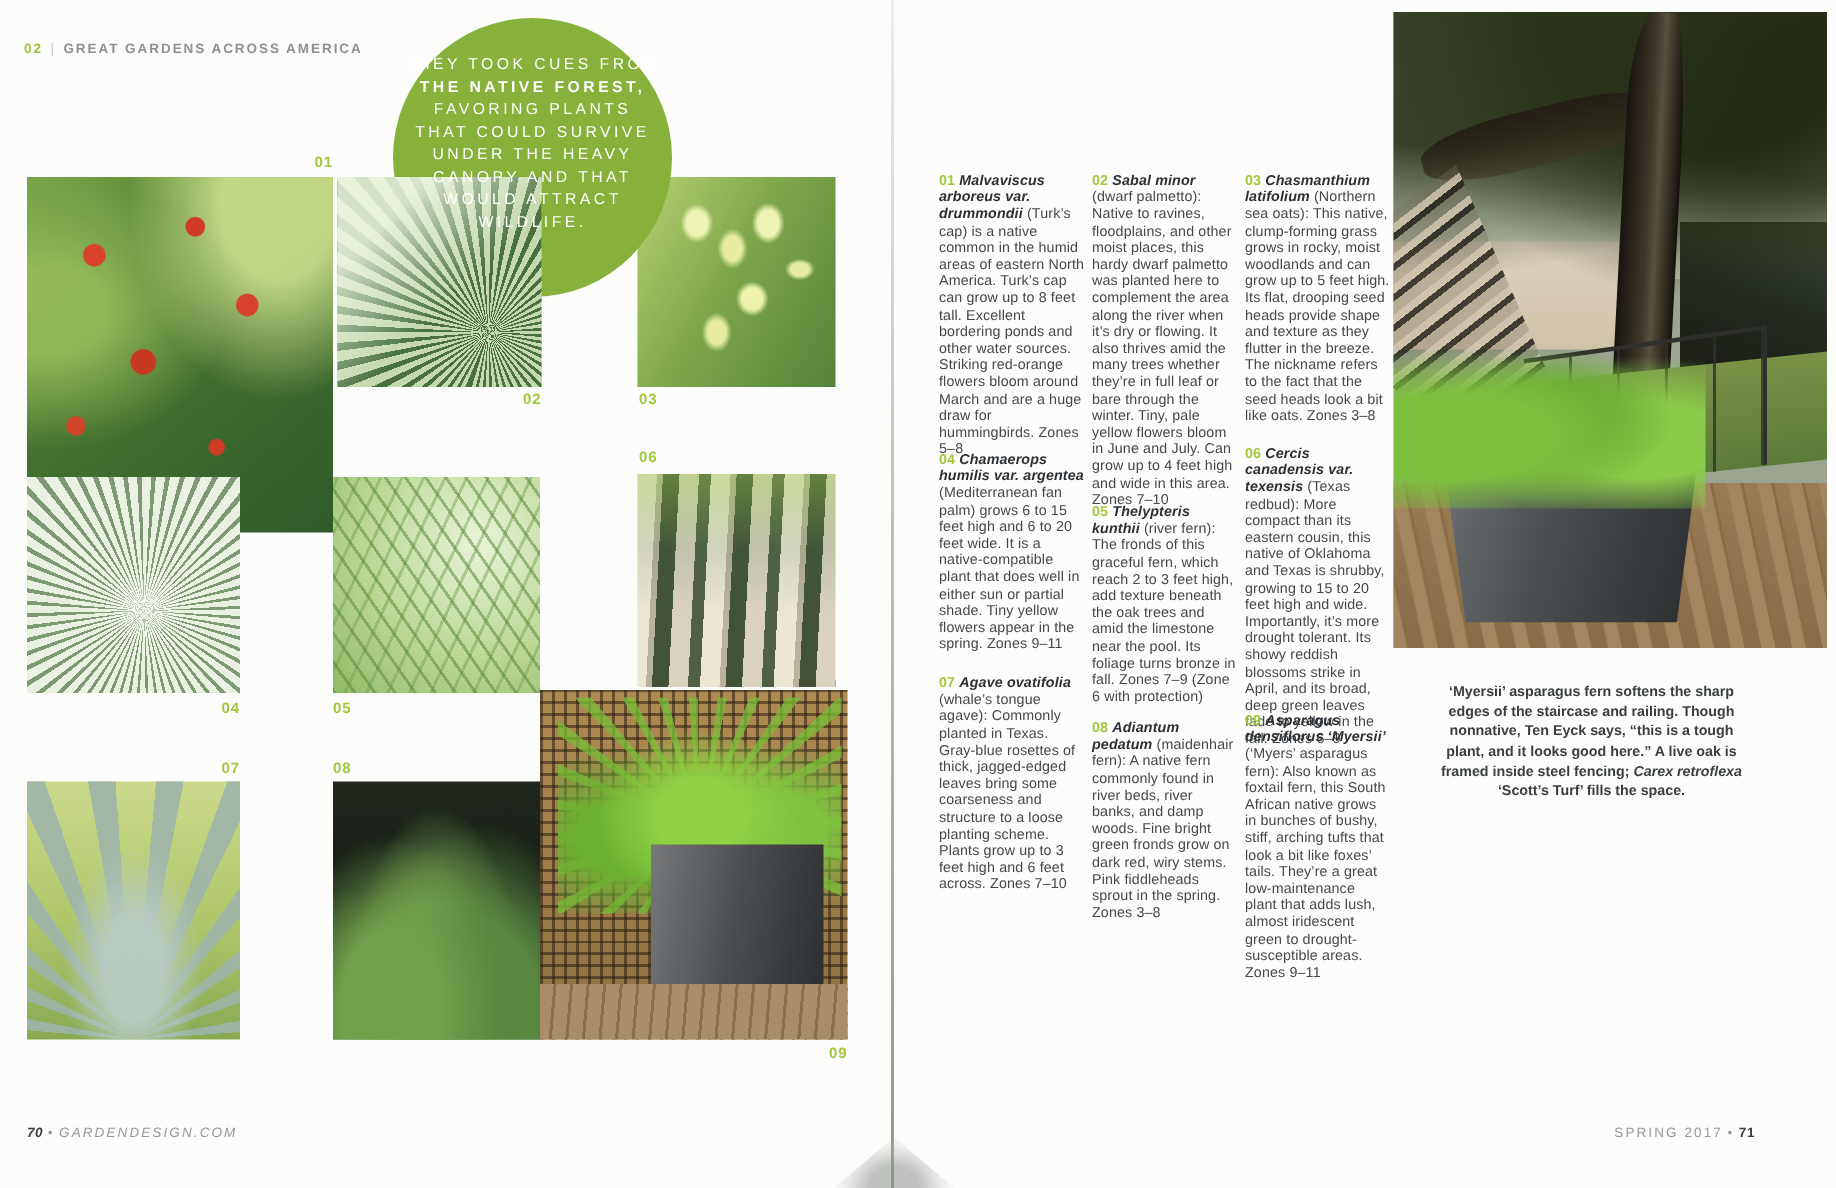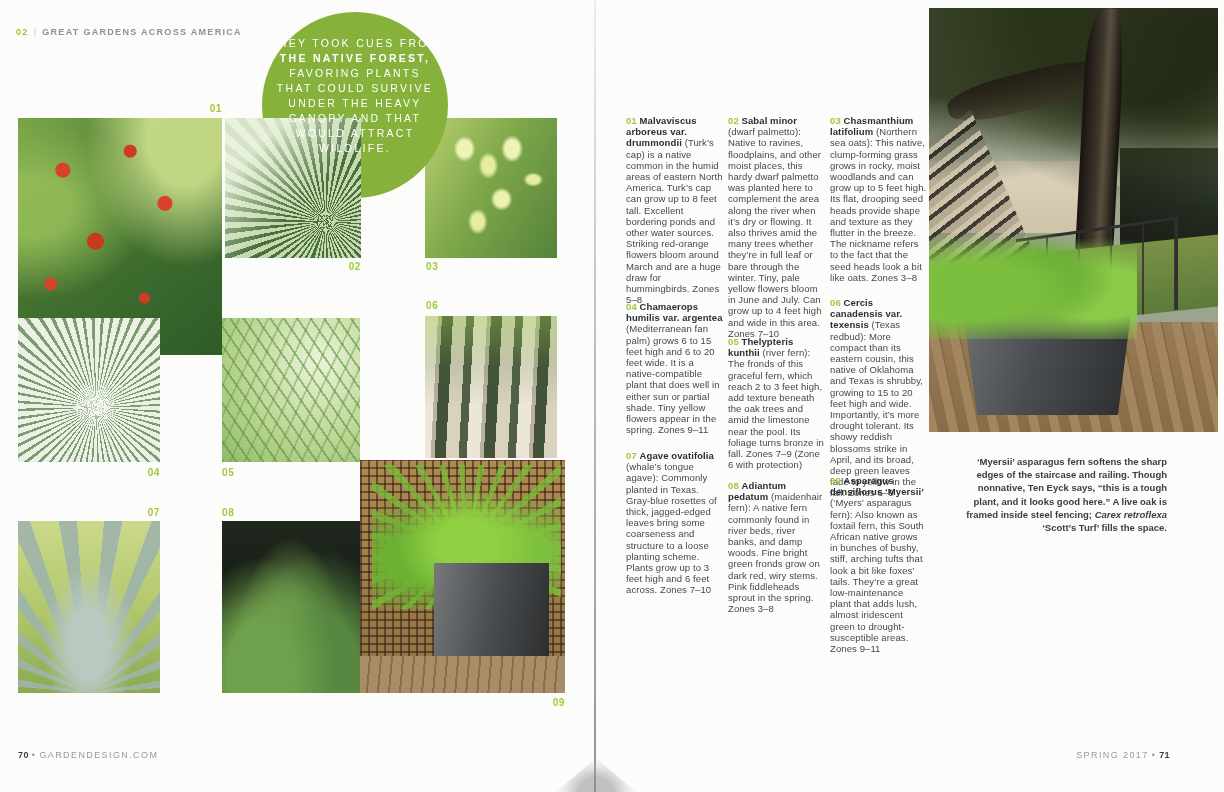--- a/index.html
+++ b/index.html
@@ -9,21 +9,21 @@
     background:#fcfcfb;
     font-family:"Liberation Sans","DejaVu Sans",sans-serif;
   }
   
   .photo { position:absolute; overflow:hidden; z-index:1; }
   .plabel { position:absolute; z-index:5; font-size:10px; font-weight:bold; color:#a2c83d; letter-spacing:.6px; }
   
   .page-header { position:absolute; left:16px; top:27px; font-size:9px; font-weight:bold; letter-spacing:1.3px; color:#8d9194; z-index:6;text-align:center; }
   .page-header .hnum { color:#9cc43c; }
   .page-header .hsep { color:#c4c7c9; font-weight:normal; margin:0 5px; }
-  .footer-left { position:absolute; left:18px; top:750px; font-size:9px; letter-spacing:1.4px; color:#96999c; z-index:6; }
+  .footer-left { position:absolute; left:18px; top:750px; font-size:9px; letter-spacing:1.4px; color:#96999c; z-index:6;font-style:italic; }
   .footer-left .fpage, .footer-right .fpage { color:#3b3e40; font-weight:bold; letter-spacing:.4px; }
   .footer-left .fsep, .footer-right .fsep { color:#96999c; margin:0 3px; }
   .footer-right { position:absolute; right:54px; top:750px; font-size:9px; letter-spacing:1.4px; color:#96999c; z-index:6; }
   
   .circle { position:absolute; left:262px; top:12px; width:186px; height:186px; border-radius:50%; background:#86b13b; z-index:2; }
   .circle-text { position:absolute; left:270px; top:36px; width:170px; z-index:4; text-align:center;
     color:#ffffff; font-size:10.5px; line-height:15px; letter-spacing:2.3px; }
   .circle-text .ct-bold { font-weight:bold; }
   
   .p01 { left:18px;  top:118px; width:204px; height:237px;
@@ -87,21 +87,21 @@
       radial-gradient(ellipse at 25% 65%, #6db133 0 18%, rgba(109,177,51,0) 46%),
       radial-gradient(ellipse at 75% 60%, #7ec13f 0 18%, rgba(126,193,63,0) 46%),
       repeating-conic-gradient(from 160deg at 50% 60%, rgba(120,190,55,.75) 0 4deg, rgba(120,190,55,0) 4deg 13deg); }
   .p09-planter { position:absolute; left:36%; top:44%; width:56%; height:48%;
     background:linear-gradient(100deg,#76787a 0%,#4a4d4f 50%,#2b2d2f 100%); }
   .p09-deck { position:absolute; left:0; bottom:0; width:100%; height:16%;
     background:repeating-linear-gradient(95deg, #a98d68 0 9px, #8a6d4b 9px 11px); }
   
   .entry { position:absolute; width:97px; font-size:9.5px; line-height:11.2px; color:#44484b; letter-spacing:.1px; z-index:6; }
   .entry .enum  { color:#a2c83d; font-weight:bold; }
-  .entry .ename { font-weight:bold; color:#2b2f33; }
+  .entry .ename { font-weight:bold; font-style:italic; color:#2b2f33; }
   .e1{left:626px;top:115px} .e2{left:728px;top:115px} .e3{left:830px;top:115px}
   .e4{left:626px;top:301px} .e5{left:728px;top:336px} .e6{left:830px;top:297px}
   .e7{left:626px;top:450px} .e8{left:728px;top:480px} .e9{left:830px;top:475px}
   
   .photo-main { position:absolute; left:929px; top:8px; width:289px; height:424px; overflow:hidden; background:#9aa48e; z-index:1; }
   .pm-sky { position:absolute; left:0; top:0; width:100%; height:42%;
     background:linear-gradient(180deg,#e8ebe2 0%,#d3d9c8 60%,#b9c3a8 100%); }
   .pm-house { position:absolute; left:0; top:36%; width:58%; height:17%;
     background:linear-gradient(180deg,#ddd3bd,#cfc3a8); }
   .pm-window { position:absolute; right:0; top:33%; width:34%; height:35%;
@@ -130,21 +130,21 @@
                linear-gradient(180deg,#9c7f5a,#7a5f3f); }
   .pm-planter { position:absolute; left:12%; bottom:4%; width:58%; height:30%;
     clip-path:polygon(0 22%, 55% 0, 100% 18%, 92% 100%, 8% 100%);
     background:linear-gradient(105deg,#6e7173 0%,#4a4d4f 45%,#2b2d2f 100%); }
   .pm-fern { position:absolute; left:0; bottom:22%; width:72%; height:28%;
     background-image:
       radial-gradient(ellipse at 18% 60%, #7cbf3e 0 28%, rgba(124,191,62,0) 58%),
       radial-gradient(ellipse at 50% 50%, #68aa35 0 26%, rgba(104,170,53,0) 56%),
       radial-gradient(ellipse at 80% 62%, #8bcb4a 0 24%, rgba(139,203,74,0) 54%); }
   
-  .caption { position:absolute; right:57px; top:455px; width:212px; text-align:right; z-index:6;
+  .caption { position:absolute; right:57px; top:455px; width:212px; text-align:center; z-index:6;
     font-size:9.5px; line-height:13.2px; font-weight:bold; color:#3a3e41; }
   .caption .cap-italic { font-style:italic; }
   
   .fold-line { position:absolute; left:594px; top:0; width:2px; height:792px; z-index:7;
     background:linear-gradient(180deg, rgba(180,185,178,.2) 0%, rgba(150,156,148,.6) 40%, rgba(118,124,116,.8) 100%); }
   .fold-flare { position:absolute; left:556px; top:758px; width:80px; height:34px; z-index:7;
     clip-path:polygon(50% 0, 100% 100%, 0 100%);
     background:radial-gradient(ellipse at 50% 100%, rgba(140,146,140,.55) 0 30%, rgba(180,185,180,.25) 55%, rgba(180,185,180,0) 75%); }
 </style>
 </head>

